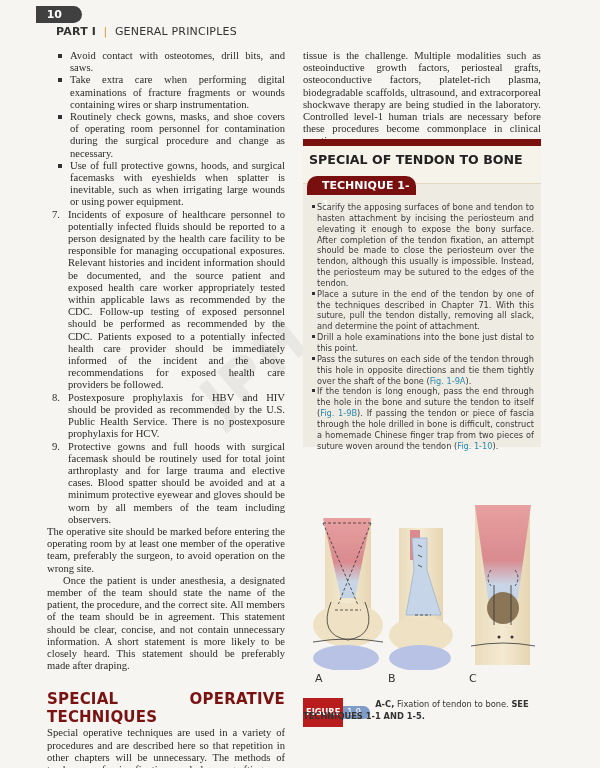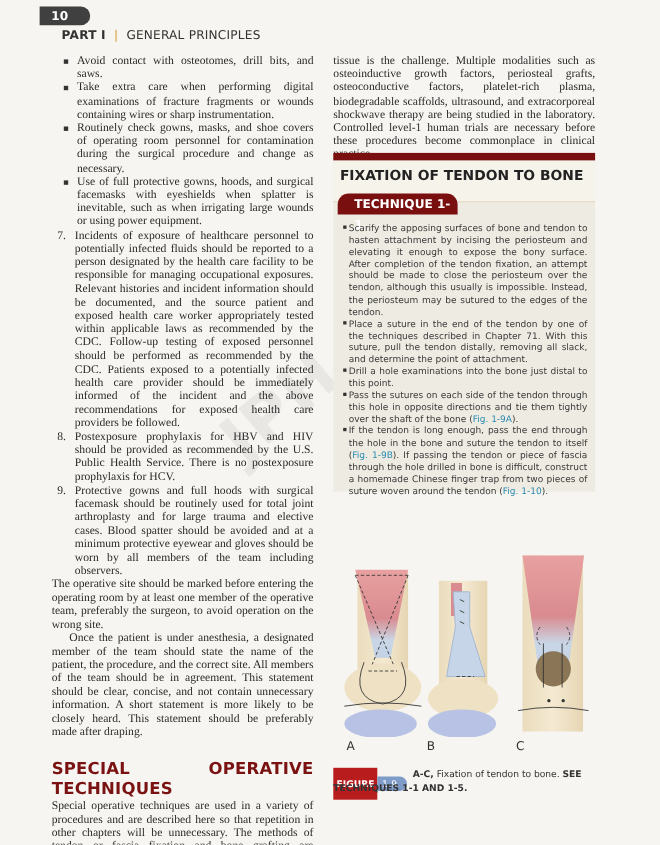--- a/index.html
+++ b/index.html
@@ -72,21 +72,21 @@
 
 </div>
 
 <div class="col col-right">
   <p>tissue is the challenge. Multiple modalities such as osteoinductive growth factors, periosteal grafts, osteoconductive factors, platelet-rich plasma, biodegradable scaffolds, ultrasound, and extracorporeal shockwave therapy are being studied in the laboratory. Controlled level-1 human trials are necessary before these procedures become commonplace in clinical practice.</p>
 </div>
 
 <div class="tech-box">
   <div class="tech-topbar"></div>
   <div class="tech-title-area">
-    <div class="tech-title">FIXATION OF TENDON TO BONE</div>
+    <div class="tech-title">SPECIAL OF TENDON TO BONE</div>
   </div>
   <div class="tech-badge">TECHNIQUE 1-1</div>
   <div class="tech-body">
     <ul>
       <li>Scarify the apposing surfaces of bone and tendon to hasten attachment by incising the periosteum and elevating it enough to expose the bony surface. After completion of the tendon fixation, an attempt should be made to close the periosteum over the tendon, although this usually is impossible. Instead, the periosteum may be sutured to the edges of the tendon.</li>
       <li>Place a suture in the end of the tendon by one of the techniques described in Chapter 71. With this suture, pull the tendon distally, removing all slack, and determine the point of attachment.</li>
       <li>Drill a hole examinations into the bone just distal to this point.</li>
       <li><span>Pass the sutures on each side of the tendon through this hole in opposite directions and tie them tightly over the shaft of the bone (</span><span class="figref">Fig. 1-9A</span><span>).</span></li>
       <li><span>If the tendon is long enough, pass the end through the hole in the bone and suture the tendon to itself (</span><span class="figref">Fig. 1-9B</span><span>). If passing the tendon or piece of fascia through the hole drilled in bone is difficult, construct a homemade Chinese finger trap from two pieces of suture woven around the tendon (</span><span class="figref">Fig. 1-10</span><span>).</span></li>
     </ul>

